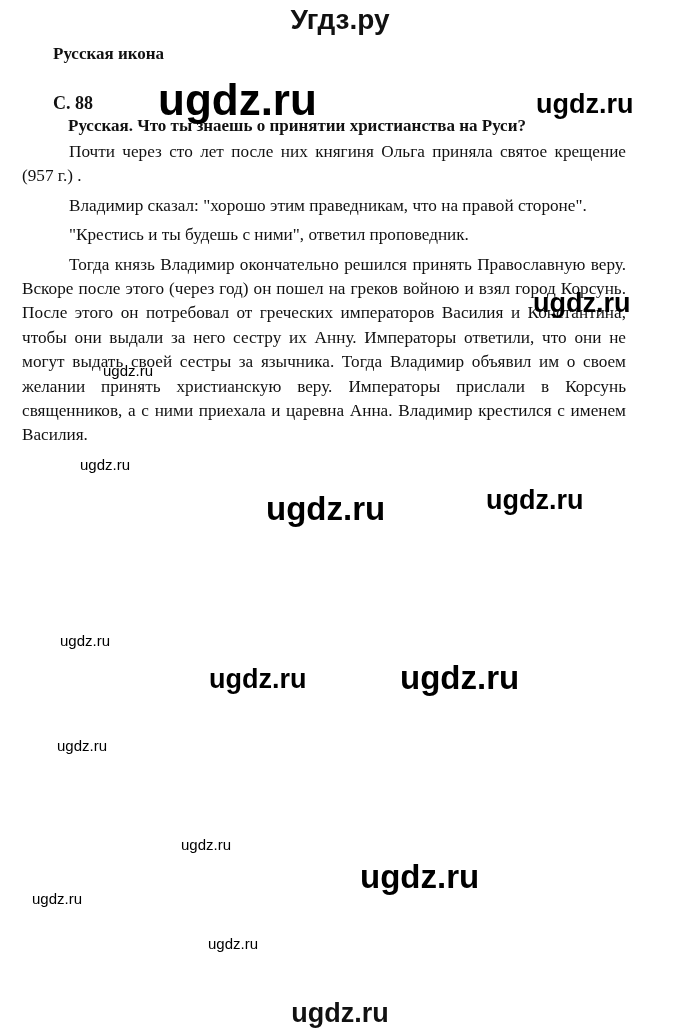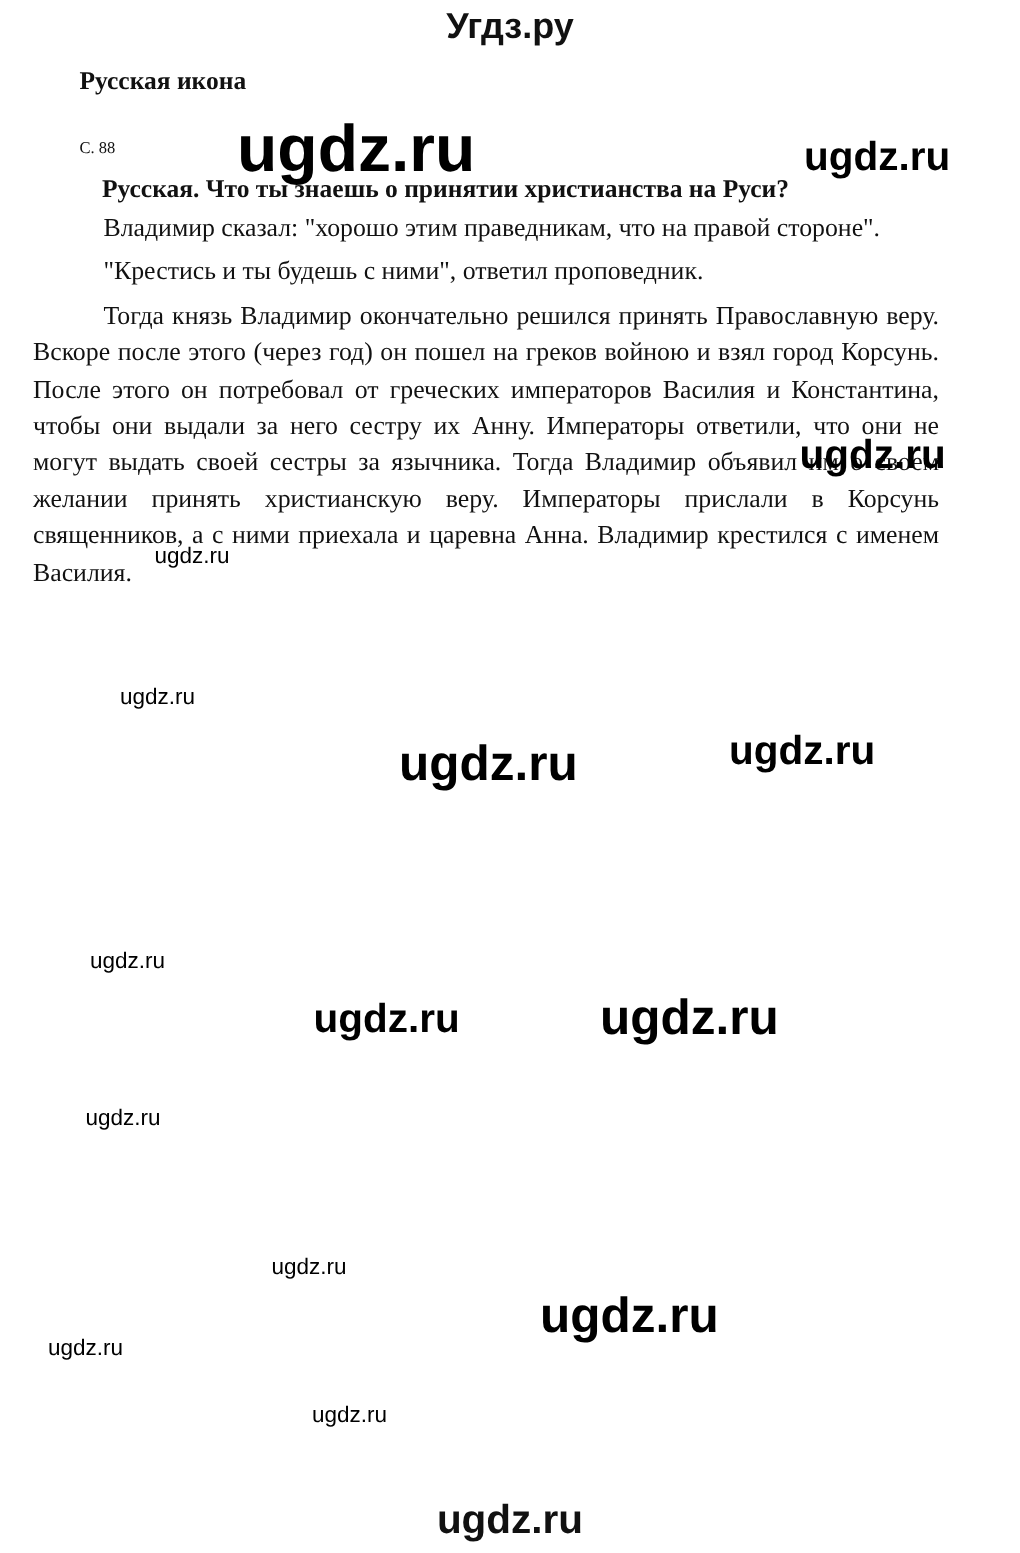--- a/index.html
+++ b/index.html
@@ -15,38 +15,38 @@
       color: #111111;
       font-family: "Liberation Serif", "DejaVu Serif", serif;
     }
     .site-header {
       position: absolute;
       top: 4px;
       left: 0;
       width: 680px;
       text-align: center;
       font-family: "Liberation Sans", "DejaVu Sans", sans-serif;
-      font-size: 24px;
+      font-size: 28px;
       font-weight: bold;
       letter-spacing: 0px;
       color: #111;
     }
     .section-title {
       position: absolute;
       left: 53px;
       top: 44px;
       font-size: 17px;
       font-weight: bold;
     }
     .page-ref {
       position: absolute;
       left: 53px;
       top: 93px;
-      font-size: 11px;
-      font-weight: normal;
+      font-size: 18px;
+      font-weight: bold;
     }
     .question {
       position: absolute;
       left: 68px;
       top: 116px;
       width: 590px;
       font-size: 17px;
       font-weight: bold;
       white-space: nowrap;
     }
@@ -93,20 +93,21 @@
 </head>
 <body>
 
 <div class="site-header">Угдз.ру</div>
 
 <div class="section-title">Русская икона</div>
 <div class="page-ref">С. 88</div>
 <div class="question">Русская. Что ты знаешь о принятии христианства на Руси?</div>
 
 <div class="body-text">
+  <p class="para">Почти через сто лет после них княгиня Ольга приняла святое крещение (957 г.) .</p>
   <p class="para">Владимир сказал: "хорошо этим праведникам, что на правой стороне".</p>
   <p class="para">"Крестись и ты будешь с ними", ответил проповедник.</p>
   <p class="para">Тогда князь Владимир окончательно решился принять Православную веру. Вскоре после этого (через год) он пошел на греков войною и взял город Корсунь. После этого он потребовал от греческих императоров Василия и Константина, чтобы они выдали за него сестру их Анну. Императоры ответили, что они не могут выдать своей сестры за язычника. Тогда Владимир объявил им о своем желании принять христианскую веру. Императоры прислали в Корсунь священников, а с ними приехала и царевна Анна. Владимир крестился с именем Василия.</p>
 </div>
 
 <div class="wm wm-xl" style="left:158px; top:78px;">ugdz.ru</div>
 <div class="wm wm-m" style="left:536px; top:91px;">ugdz.ru</div>
 <div class="wm wm-m" style="left:533px; top:290px;">ugdz.ru</div>
 <div class="wm wm-s" style="left:103px; top:363px;">ugdz.ru</div>
 <div class="wm wm-s" style="left:80px; top:457px;">ugdz.ru</div>

